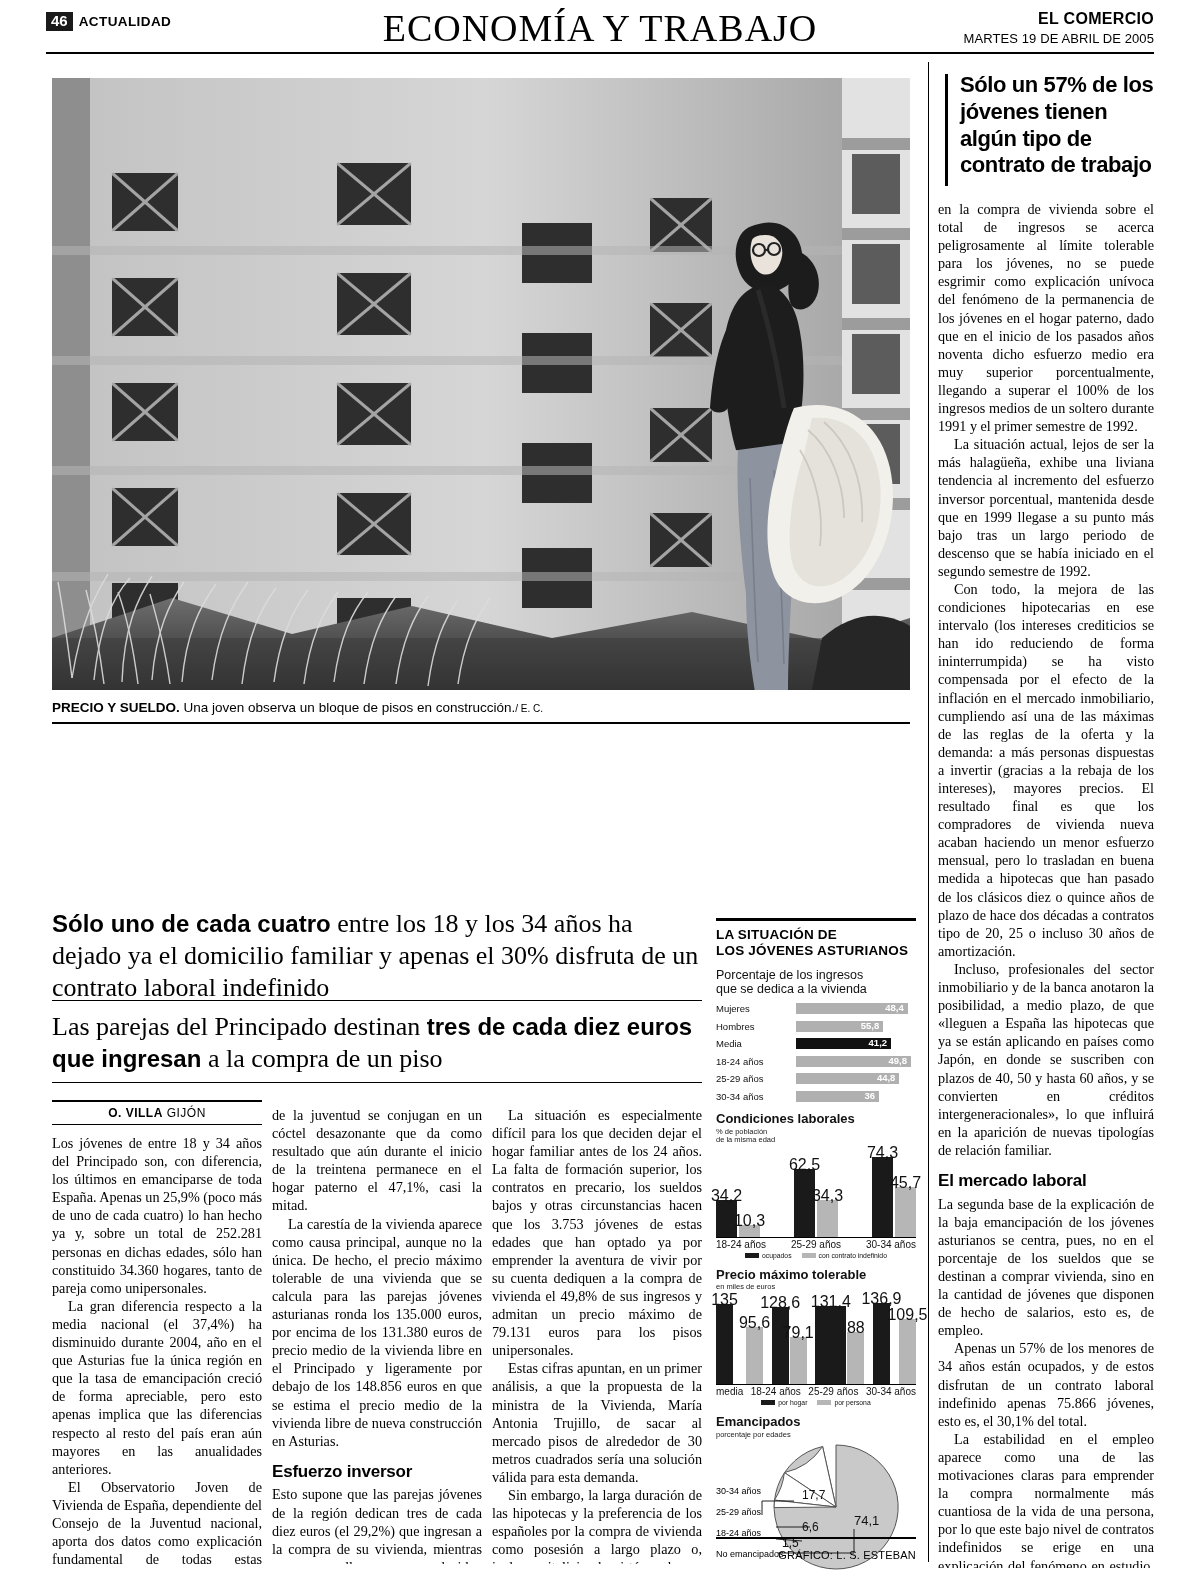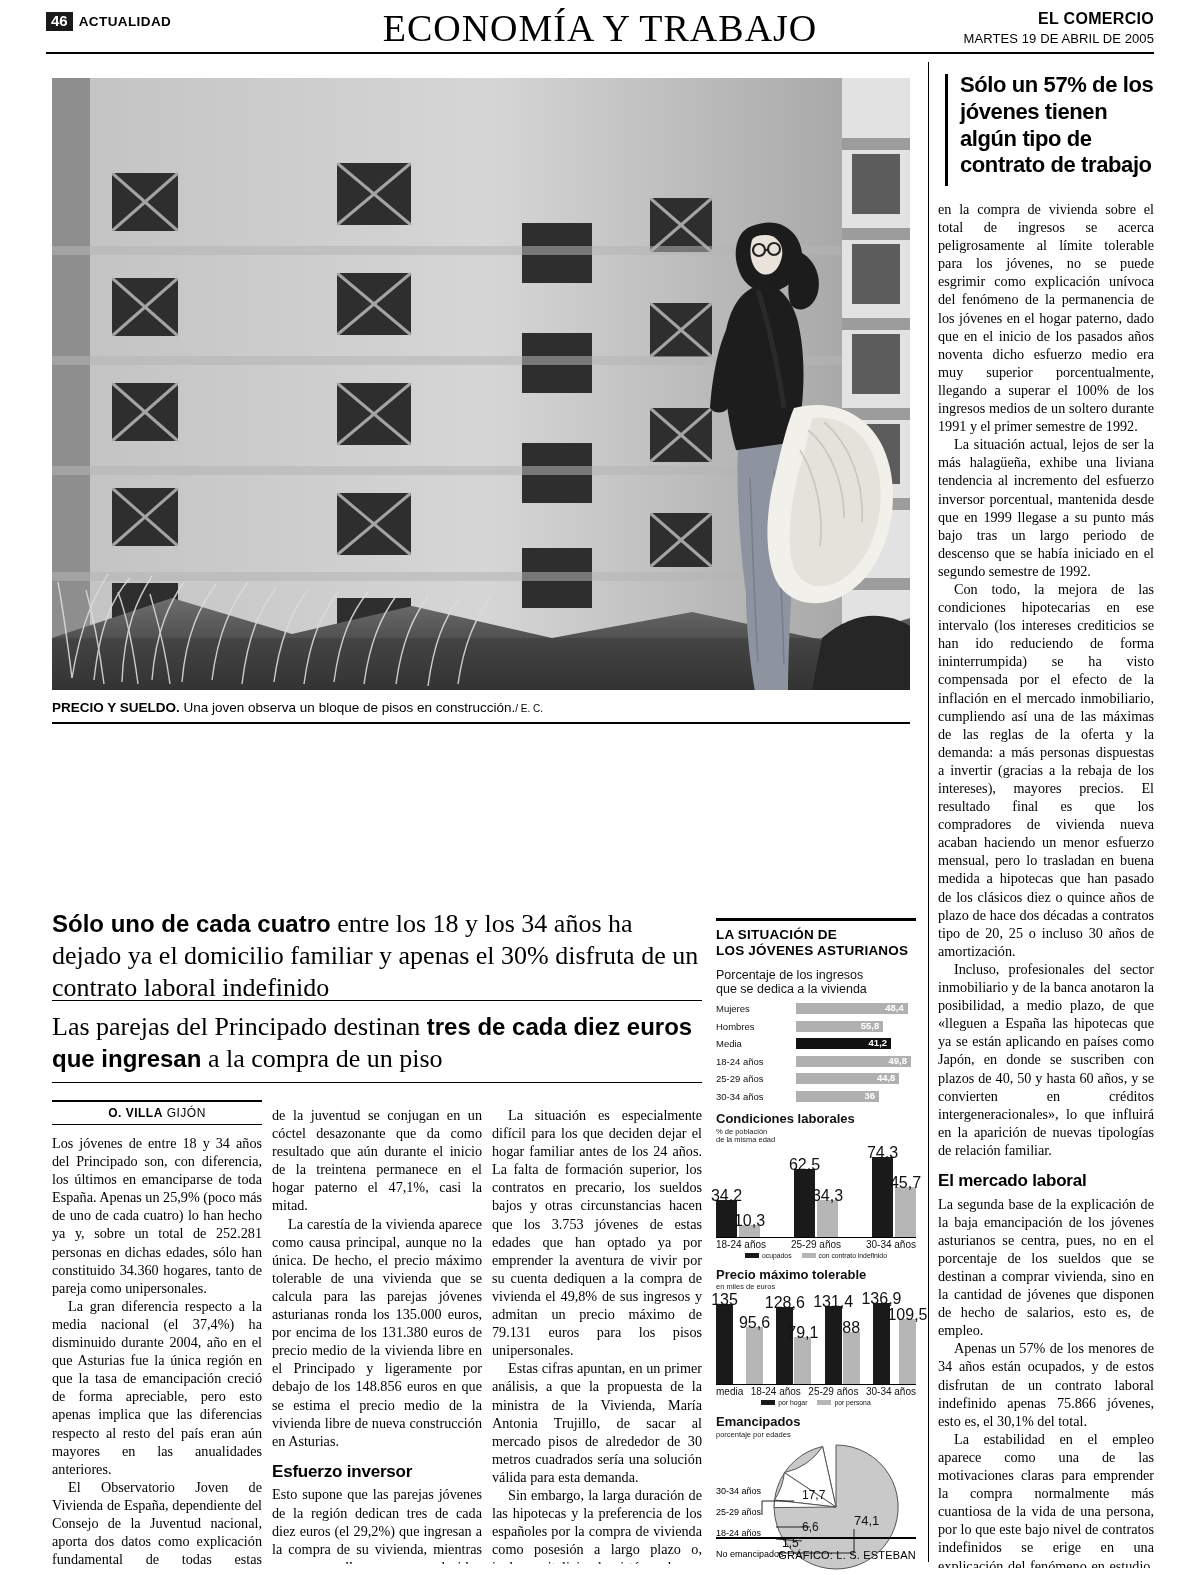--- a/index.html
+++ b/index.html
@@ -440,21 +440,21 @@
           </div>
           <div class="vgroup" style="gap: 1px;">
             <div class="vbar" style="width: 17px; height: 76.2731px;">
               <div class="vv">128,6</div>
             </div>
             <div class="vbar light" style="width: 17px; height: 46.9145px;">
               <div class="vv">79,1</div>
             </div>
           </div>
           <div class="vgroup" style="gap: 1px;">
-            <div class="vbar" style="width: 17px; height: 77.9338px;">
+            <div class="vbar" style="width: 31px; height: 77.9338px;">
               <div class="vv">131,4</div>
             </div>
             <div class="vbar light" style="width: 17px; height: 52.1931px;">
               <div class="vv">88</div>
             </div>
           </div>
           <div class="vgroup" style="gap: 9px;">
             <div class="vbar" style="width: 17px; height: 81.1959px;">
               <div class="vv">136,9</div>
             </div>

